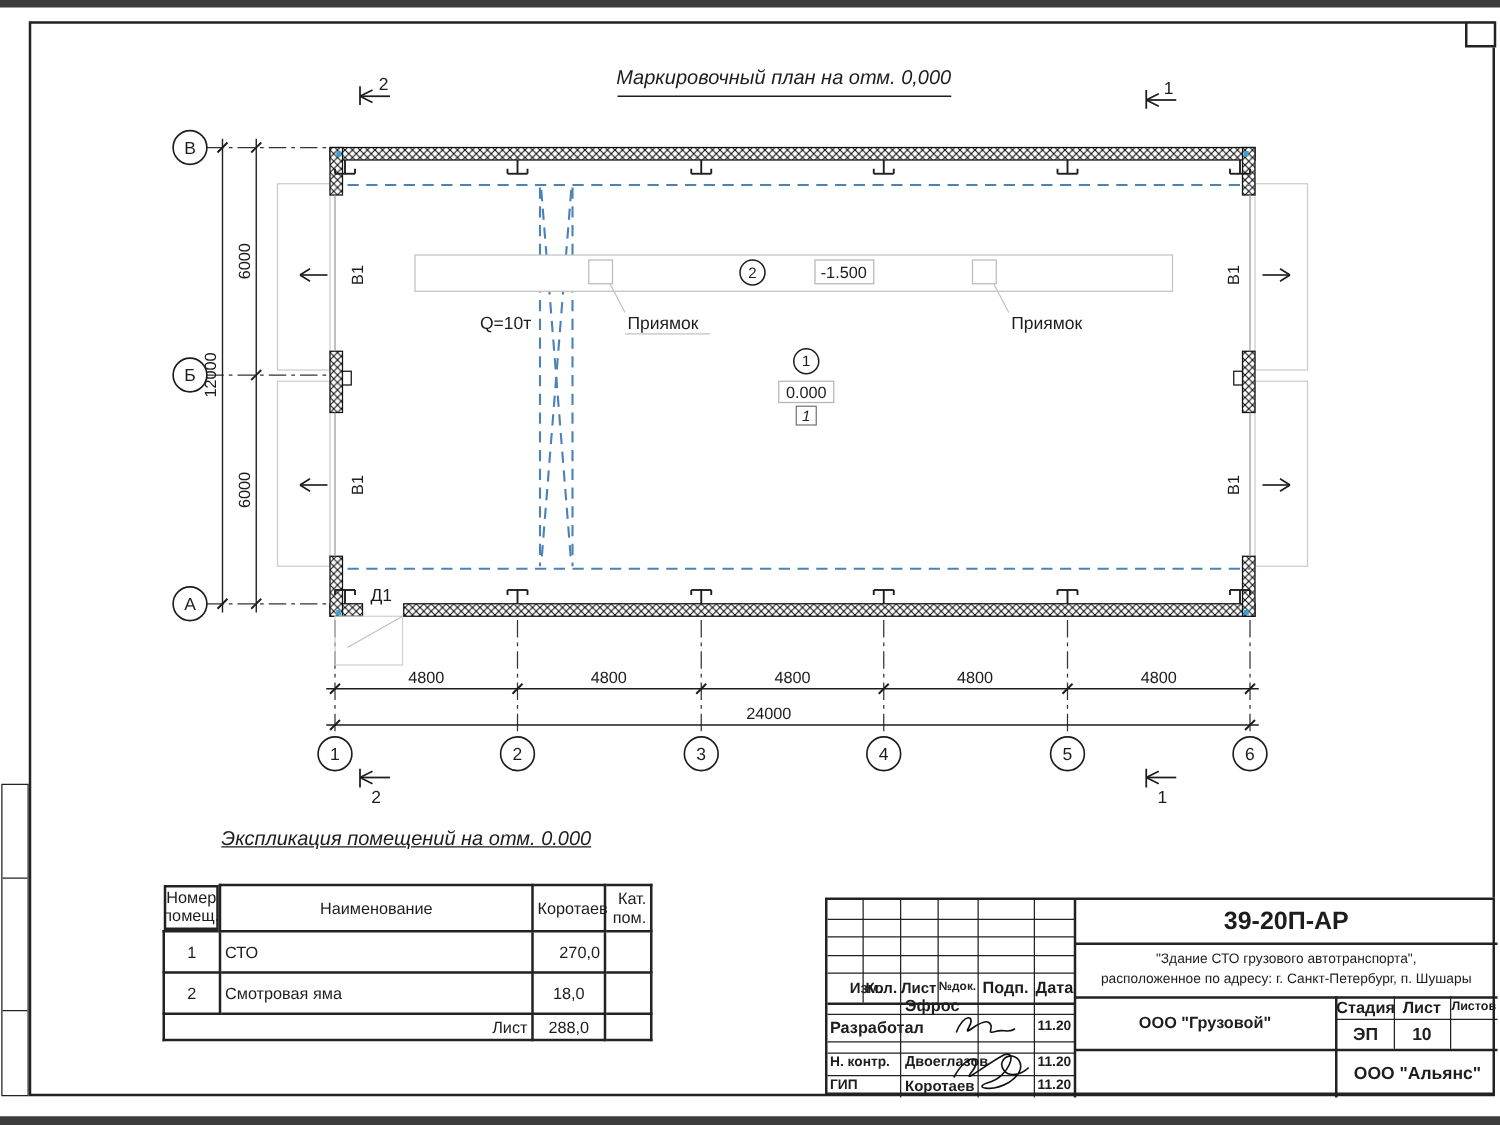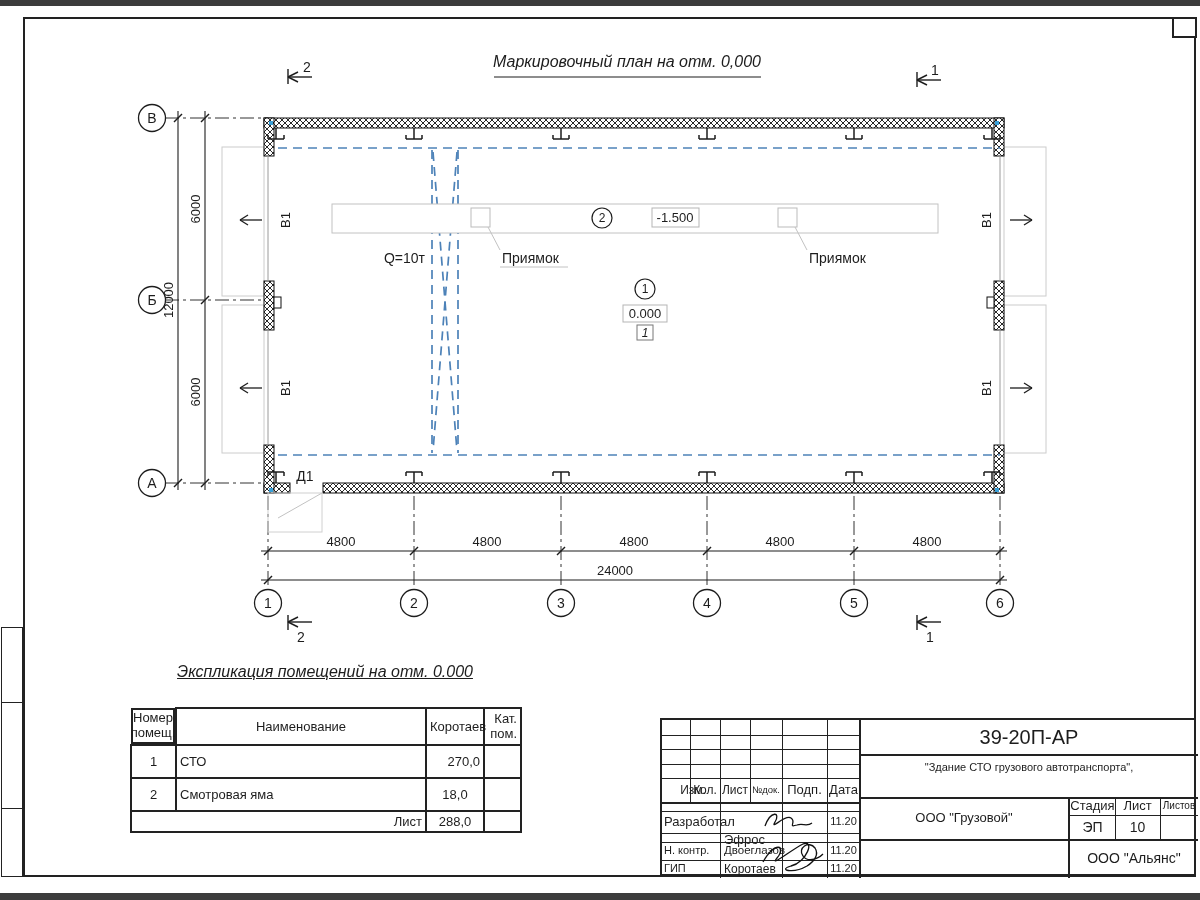--- a/index.html
+++ b/index.html
@@ -14,21 +14,21 @@
   #marginboxes { left:1px; top:627px; width:22px; height:250px; border:1px solid #222; background:#fff; }
   
   #expl-title { left:150px; top:663px; width:350px; text-align:center; font-size:16px;
                 font-style:italic; text-decoration:underline; }
   #expl { left:130px; top:707px; border-collapse:collapse; table-layout:fixed; width:390px; }
   #expl td { border:2px solid #222; font-size:13px; padding:1px 3px; vertical-align:middle; }
   
   #tb { left:660px; top:718px; width:536px; height:158px; border:2px solid #222; background:#fff; }
   #tb .v, #tb .h { position:absolute; background:#222; }
   #tb .txt { position:absolute; display:flex; align-items:center; justify-content:center;
-             text-align:right; line-height:1.2; }
+             text-align:right; line-height:1.2;font-weight:bold; }
   svg text { font-family:"Liberation Sans", sans-serif; fill:#1d1d1d; }
 </style>
 </head>
 <body>
 
 <div class="abs bar" style="left:0;top:0;width:1200px;height:6px"></div>
 <div class="abs bar" style="left:0;top:893px;width:1200px;height:7px"></div>
 <div class="abs" id="frame"></div>
 <div class="abs" id="trbox"></div>
 <div class="abs" id="marginboxes">
@@ -362,37 +362,38 @@
   <div class="h" style="left:198px;top:119px;width:338px;height:2px"></div>
 
   <div class="txt" style="left:17px;top:58px;width:28px;height:24px;font-size:12px">Изм.</div>
   <div class="txt" style="left:28px;top:58px;width:30px;height:24px;font-size:12px">Кол.</div>
   <div class="txt" style="left:58px;top:58px;width:30px;height:24px;font-size:12px">Лист</div>
   <div class="txt" style="left:88px;top:58px;width:32px;height:24px;font-size:9.5px">№док.</div>
   <div class="txt" style="left:120px;top:58px;width:45px;height:24px;font-size:13px">Подп.</div>
   <div class="txt" style="left:165px;top:58px;width:33px;height:24px;font-size:13px">Дата</div>
 
   <div class="txt" style="left:2px;top:91px;width:56px;height:22px;font-size:13px;justify-content:flex-start">Разработал</div>
-  <div class="txt" style="left:62px;top:109px;width:58px;height:22px;font-size:13px;justify-content:flex-start">Эфрос</div>
+  <div class="txt" style="left:62px;top:74px;width:58px;height:22px;font-size:13px;justify-content:flex-start">Эфрос</div>
   <div class="txt" style="left:165px;top:91px;width:33px;height:22px;font-size:11px">11.20</div>
   <div class="txt" style="left:2px;top:122px;width:56px;height:18px;font-size:11px;justify-content:flex-start">Н. контр.</div>
   <div class="txt" style="left:62px;top:122px;width:60px;height:18px;font-size:11.5px;justify-content:flex-start">Двоеглазов</div>
   <div class="txt" style="left:165px;top:122px;width:33px;height:18px;font-size:11px">11.20</div>
   <div class="txt" style="left:2px;top:140px;width:56px;height:18px;font-size:11px;justify-content:flex-start">ГИП</div>
   <div class="txt" style="left:62px;top:140px;width:60px;height:18px;font-size:12px;justify-content:flex-start">Коротаев</div>
   <div class="txt" style="left:165px;top:140px;width:33px;height:18px;font-size:11px">11.20</div>
 
   <svg style="position:absolute;left:95px;top:84px" width="80" height="74" viewBox="0 0 80 74">
     <path d="M8,22 C14,6 24,8 18,18 C13,27 28,10 34,14 C40,18 30,24 40,21 C46,19 50,23 55,19" fill="none" stroke="#111" stroke-width="1.3"></path>
     <path d="M6,58 C18,36 30,42 20,54 C12,64 34,46 46,40 C58,35 50,58 34,62 C20,66 36,70 50,62 C58,57 62,50 58,44 C52,36 40,44 46,52 C50,58 60,56 66,50" fill="none" stroke="#111" stroke-width="1.3"></path>
   </svg>
 
   <div class="txt" style="left:198px;top:0;width:338px;height:34px;font-size:20px">39-20П-АР</div>
   <div style="position:absolute;left:202px;top:40px;width:330px;text-align:center;font-size:11px;line-height:1.45">
     <div>"Здание СТО грузового автотранспорта",</div>
+    <div>расположенное по адресу: г. Санкт-Петербург, п. Шушары</div>
   </div>
   <div class="txt" style="left:198px;top:77px;width:208px;height:42px;font-size:13px">ООО "Грузовой"</div>
   <div class="txt" style="left:408px;top:77px;width:45px;height:18px;font-size:13px">Стадия</div>
   <div class="txt" style="left:453px;top:77px;width:45px;height:18px;font-size:13px">Лист</div>
   <div class="txt" style="left:498px;top:77px;width:38px;height:18px;font-size:10px">Листов</div>
   <div class="txt" style="left:408px;top:95px;width:45px;height:24px;font-size:14px">ЭП</div>
   <div class="txt" style="left:453px;top:95px;width:45px;height:24px;font-size:14px">10</div>
   <div class="txt" style="left:498px;top:95px;width:38px;height:24px;font-size:14px"></div>
   <div class="txt" style="left:408px;top:119px;width:128px;height:39px;font-size:14px">ООО "Альянс"</div>
 </div>

